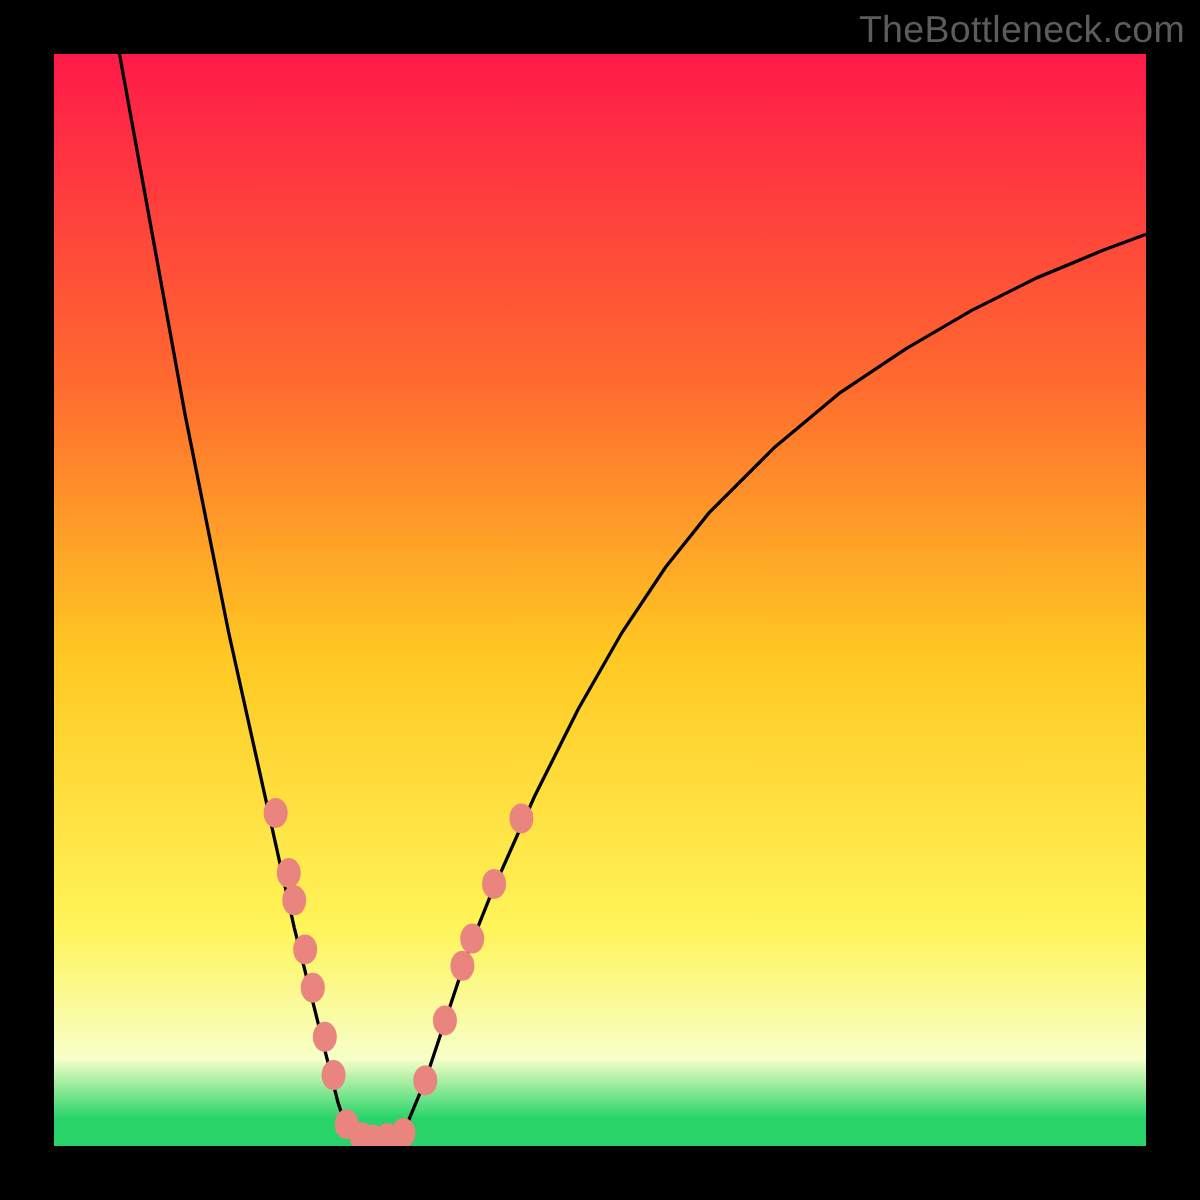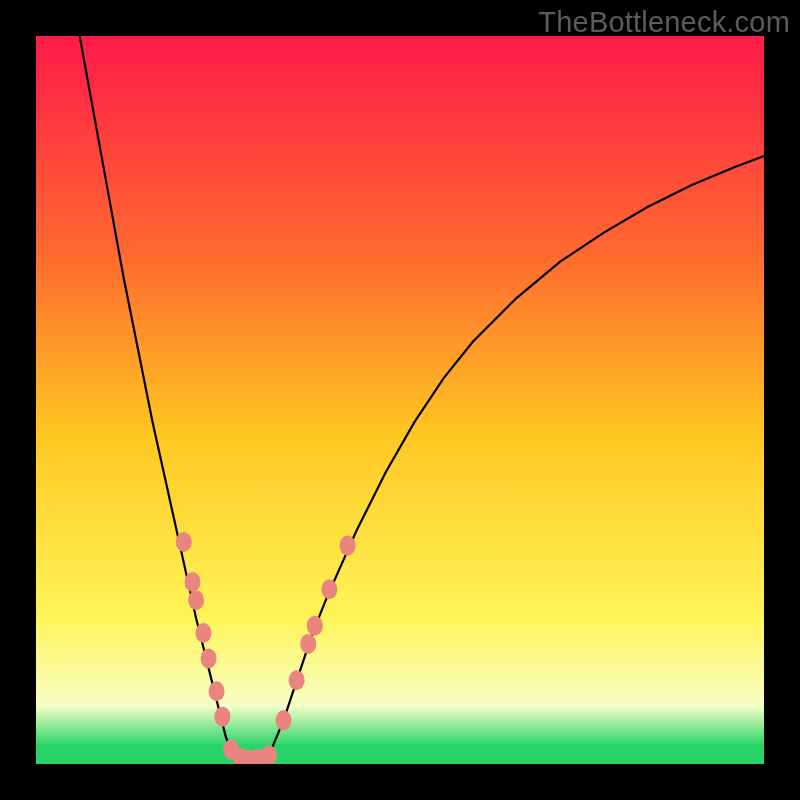--- a/index.html
+++ b/index.html
@@ -28,21 +28,21 @@
     overflow: hidden;
   }
   svg {
     display: block;
   }
   .watermark {
     position: absolute;
     top: 6px;
     right: 10px;
     color: #5c5c5c;
-    font-size: 29px;
+    font-size: 25px;
     font-weight: 400;
     letter-spacing: 0.2px;
     z-index: 10;
   }
 </style>
 </head>
 <body>
 
 <div class="frame">
 

